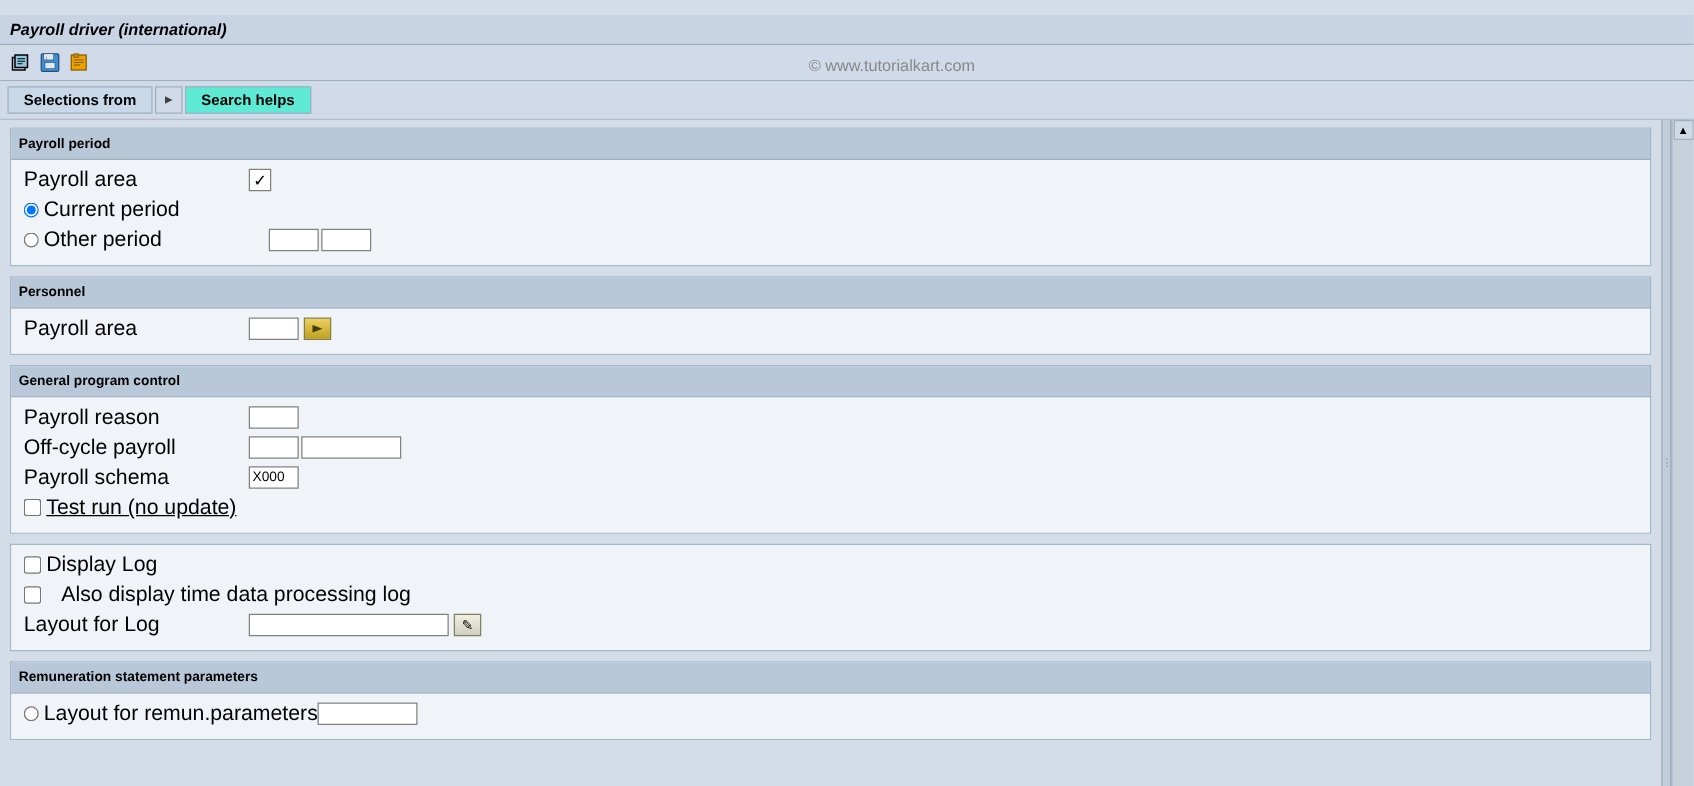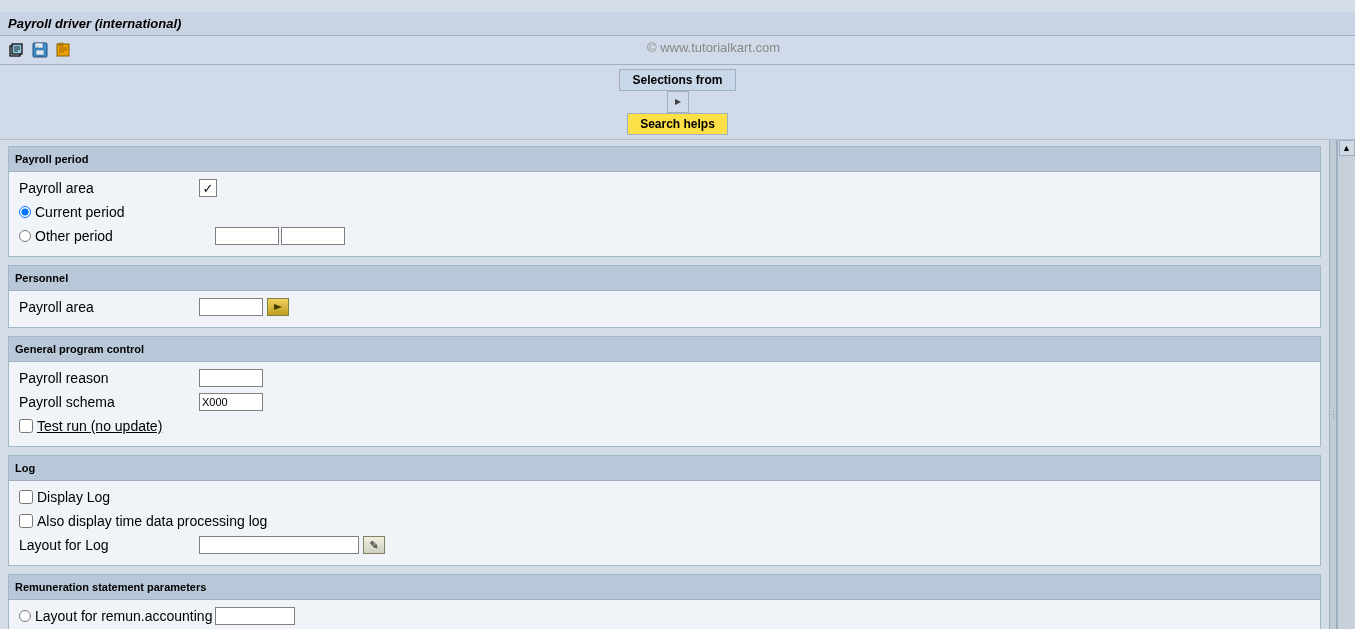--- a/index.html
+++ b/index.html
@@ -22,21 +22,21 @@
       font-style: italic;
       border-bottom: 1px solid #a0b0c0;
       margin-top: 12px;
     }
 
     
     .toolbar {
       background: #d0dae8;
       padding: 4px 6px;
       display: flex;
-      align-items: flex-start;
+      align-items: flex-end;
       gap: 4px;
       border-bottom: 1px solid #a0b0c0;
     }
 
     .toolbar-icon {
       width: 20px;
       height: 20px;
       display: flex;
       align-items: center;
       justify-content: center;
@@ -52,27 +52,26 @@
     }
 
     
     .tab-bar {
       display: flex;
       align-items: center;
       padding: 4px 6px;
       background: #d0dae8;
       border-bottom: 1px solid #b0bece;
       gap: 0;
-      flex-direction: column;
     }
 
     .tab-btn {
       padding: 3px 12px;
       border: 1px solid #a0b0c0;
-      background: #fde047;
+      background: #5eead4;
       cursor: pointer;
       font-size: 12px;
       font-weight: bold;
       color: #000;
     }
 
     .tab-btn.active {
       background: #c8d8e8;
     }
 
@@ -145,33 +144,33 @@
 
     .field-row {
       display: flex;
       align-items: center;
       margin-bottom: 4px;
       min-height: 20px;
     }
 
     .field-label {
       min-width: 180px;
-      font-size: 14px;
+      font-size: 17px;
       color: #000;
     }
 
     .field-input {
       border: 1px solid #808080;
       background: #fff;
       height: 18px;
       font-size: 11px;
       padding: 0 2px;
     }
 
-    .field-input-sm { width: 64px; }
+    .field-input-sm { width: 40px; }
     .field-input-md { width: 80px; }
     .field-input-lg { width: 120px; }
     .field-input-xl { width: 160px; }
 
     .checkbox-input {
       width: 14px;
       height: 14px;
       cursor: pointer;
     }
 
@@ -325,65 +324,69 @@
 
     <div class="section">
       <div class="section-header">General program control</div>
       <div class="section-body">
 
         <div class="field-row">
           <span class="field-label">Payroll reason</span>
           <input type="text" class="field-input field-input-sm" style="">
         </div>
 
+        <div class="field-row">
+          <span class="field-label">Off-cycle payroll</span>
+          <input type="text" class="field-input field-input-sm" style="">
+          <input type="text" class="field-input field-input-md" style="margin-left: 2px;">
+        </div>
 
         <div class="field-row">
           <span class="field-label">Payroll schema</span>
           <input type="text" class="field-input field-input-sm" value="X000" style="">
         </div>
 
 
         <div class="field-row">
           <input type="checkbox" class="checkbox-input" style="">
           <span class="field-label" style="margin-left:4px;text-decoration:underline;">Test run (no update)</span>
         </div>
 
       </div>
     </div>
 
     <div class="section">
-      <div class="section-header">Log</div>
       <div class="section-body">
 
         <div class="field-row">
           <input type="checkbox" class="checkbox-input" style="">
           <span class="field-label" style="margin-left:4px;">Display Log</span>
         </div>
 
         <div class="field-row">
           <input type="checkbox" class="checkbox-input" style="">
-          <span class="field-label" style="margin-left:4px;">Also display time data processing log</span>
+          <span class="field-label" style="margin-left:16px;">Also display time data processing log</span>
         </div>
 
         <div class="field-row">
           <span class="field-label">Layout for Log</span>
           <input type="text" class="field-input field-input-xl" style="">
           <div class="pencil-btn">✎</div>
         </div>
 
       </div>
     </div>
 
     <div class="section">
       <div class="section-header">Remuneration statement parameters</div>
       <div class="section-body">
 
         <div class="field-row">
           <input type="radio" class="radio-input" name="remun" style="">
-          <span class="field-label">Layout for remun.accounting</span>
+          <span class="field-label">Layout for remun.parameters</span>
           <input type="text" class="field-input field-input-md" style="">
         </div>
 
       </div>
     </div>
 
   </div>
 
   <div class="resize-handle">
     <span style="letter-spacing:-1px; color:#888;">⋮</span>

